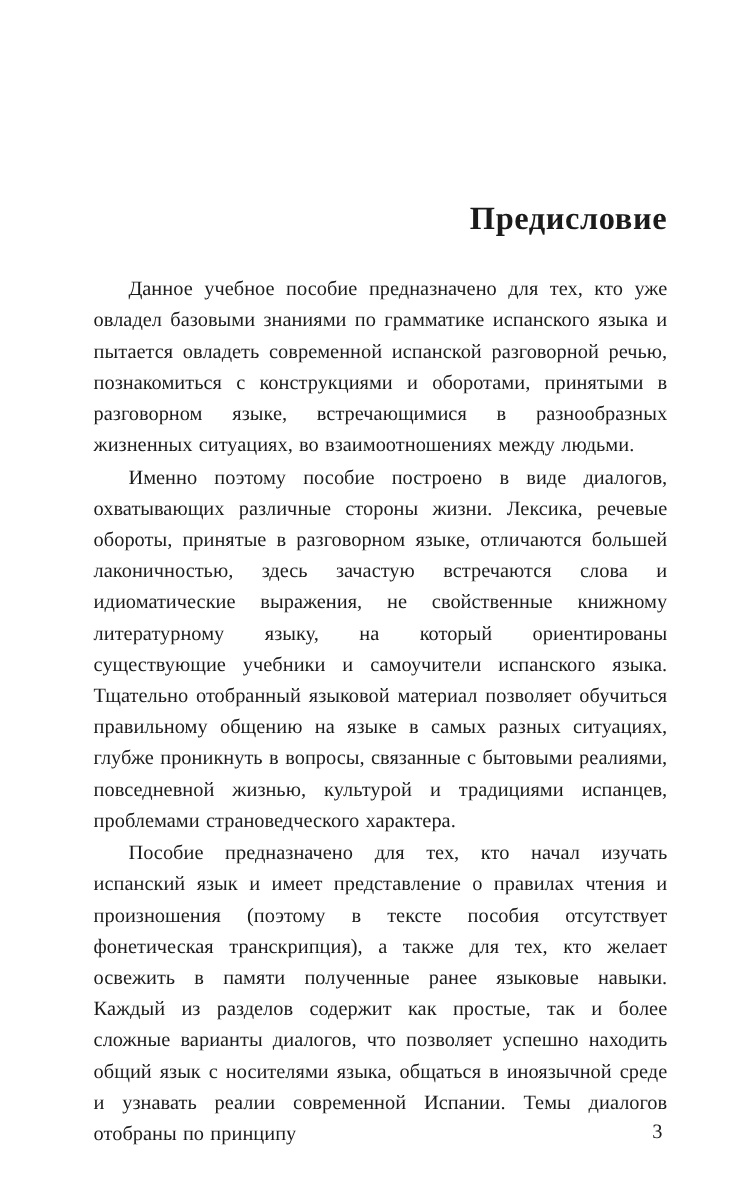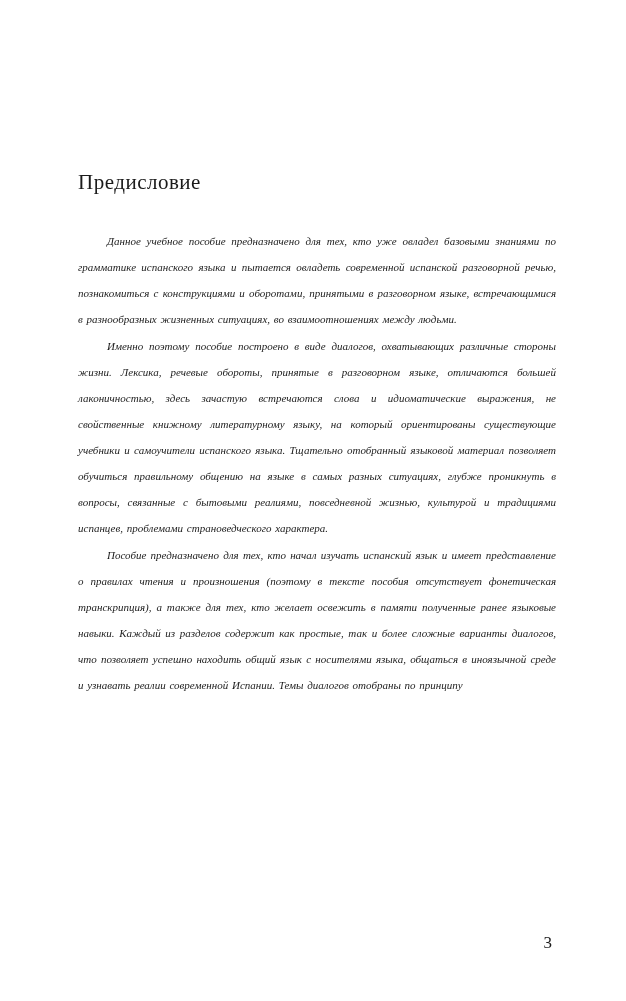--- a/index.html
+++ b/index.html
@@ -16,36 +16,35 @@
     font-family: "Liberation Serif", serif;
     color: #1b1b1b;
   }
   .content {
     position: absolute;
     left: 78px;
     right: 70px;
     top: 168px;
   }
   .chapter-title {
-    font-size: 21px;
+    font-size: 27px;
     line-height: 28px;
-    font-weight: normal;
-    text-align: left;
+    font-weight: bold;
+    text-align: right;
     letter-spacing: 0.5px;
     margin: 0 0 32px 0;
   }
   .para {
-    font-size: 11px;
+    font-size: 17px;
     line-height: 26px;
     text-align: justify;
     text-indent: 29px;
     margin: 0 0 1px 0;
     word-spacing: 1px;
     hyphens: auto;
-    font-style: italic;
     -webkit-hyphens: auto;
   }
   .page-number {
     position: absolute;
     right: 74px;
     bottom: 50px;
     font-size: 17px;
     line-height: 17px;
     color: #1b1b1b;
   }

